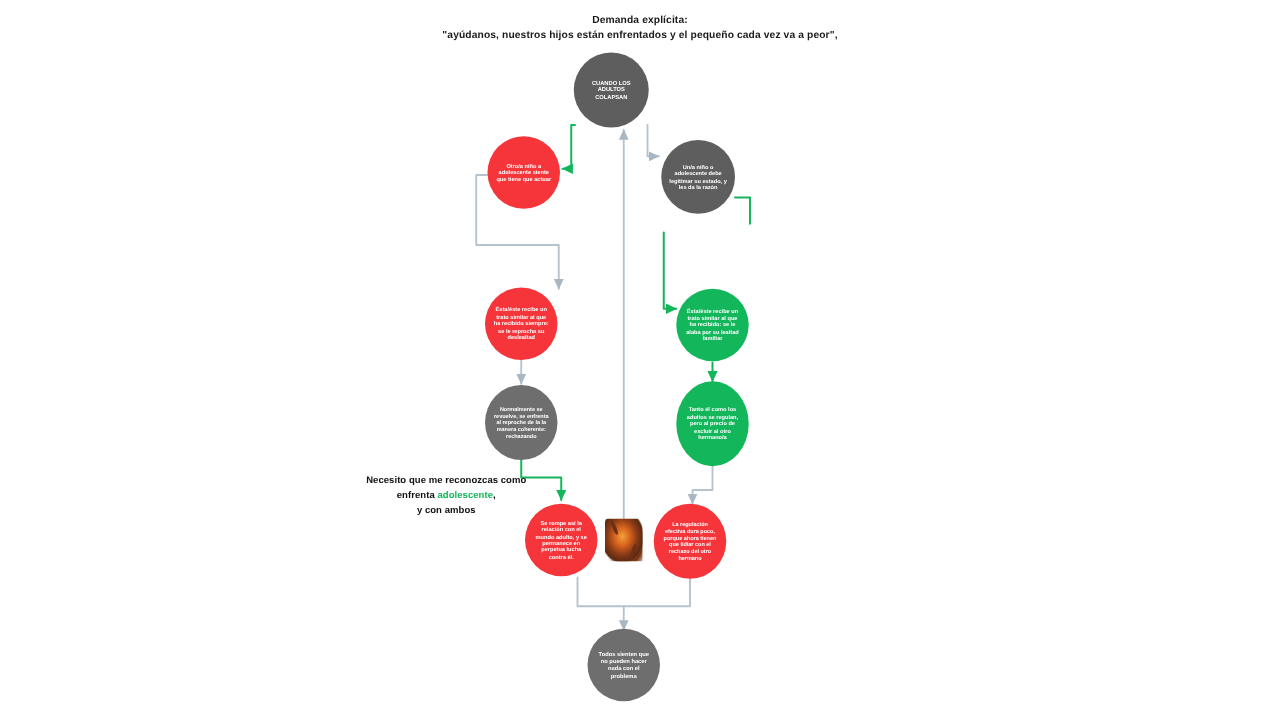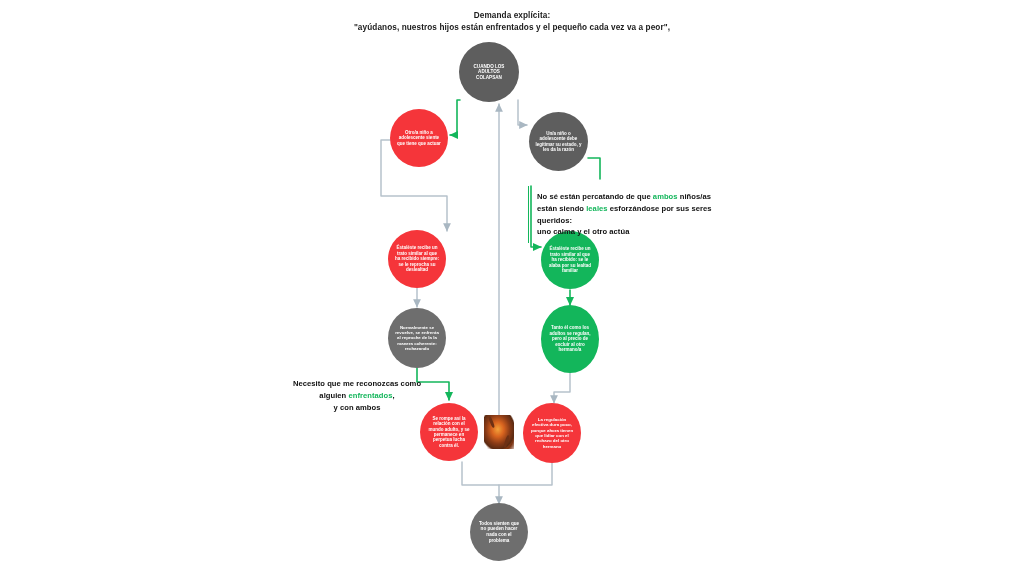--- a/index.html
+++ b/index.html
@@ -175,31 +175,22 @@
   <div class="node node-red" style="left:523px; top:403px; width:58px; height:60px; font-size:4.4px;">
     <span>La regulación efectiva dura poco, porque ahora tienen que lidiar con el rechazo del otro hermano</span>
   </div>
 
   <div class="node node-gray-light" style="left:470px; top:503px; width:58px; height:58px; font-size:4.6px;">
     <span>Todos sienten que no pueden hacer nada con el problema</span>
   </div>
 
   <div class="burst" style="left:484px; top:415px;"></div>
 
-  <div class="annot annot-green-box" style="left:528px; top:186px; width:220px;">
-    <div>
-      <span>No sé están percatando de que </span><span class="hl">ambos</span><span> niños/as</span>
-    </div>
-    <div>
-      <span>están siendo </span><span class="hl">leales</span><span> esforzándose por sus seres queridos:</span>
-    </div>
-    <div>uno calma y el otro actúa</div>
-  </div>
 
   <div class="annot annot-left" style="left:272px; top:378px; width:170px;">
     <div>Necesito que me reconozcas como</div>
     <div>
-      <span>alguien </span><span class="hl">enfrentados</span><span>,</span>
+      <span>enfrenta </span><span class="hl">adolescente</span><span>,</span>
     </div>
     <div>y con ambos</div>
   </div>
 
 </div>
 
 </body></html>

